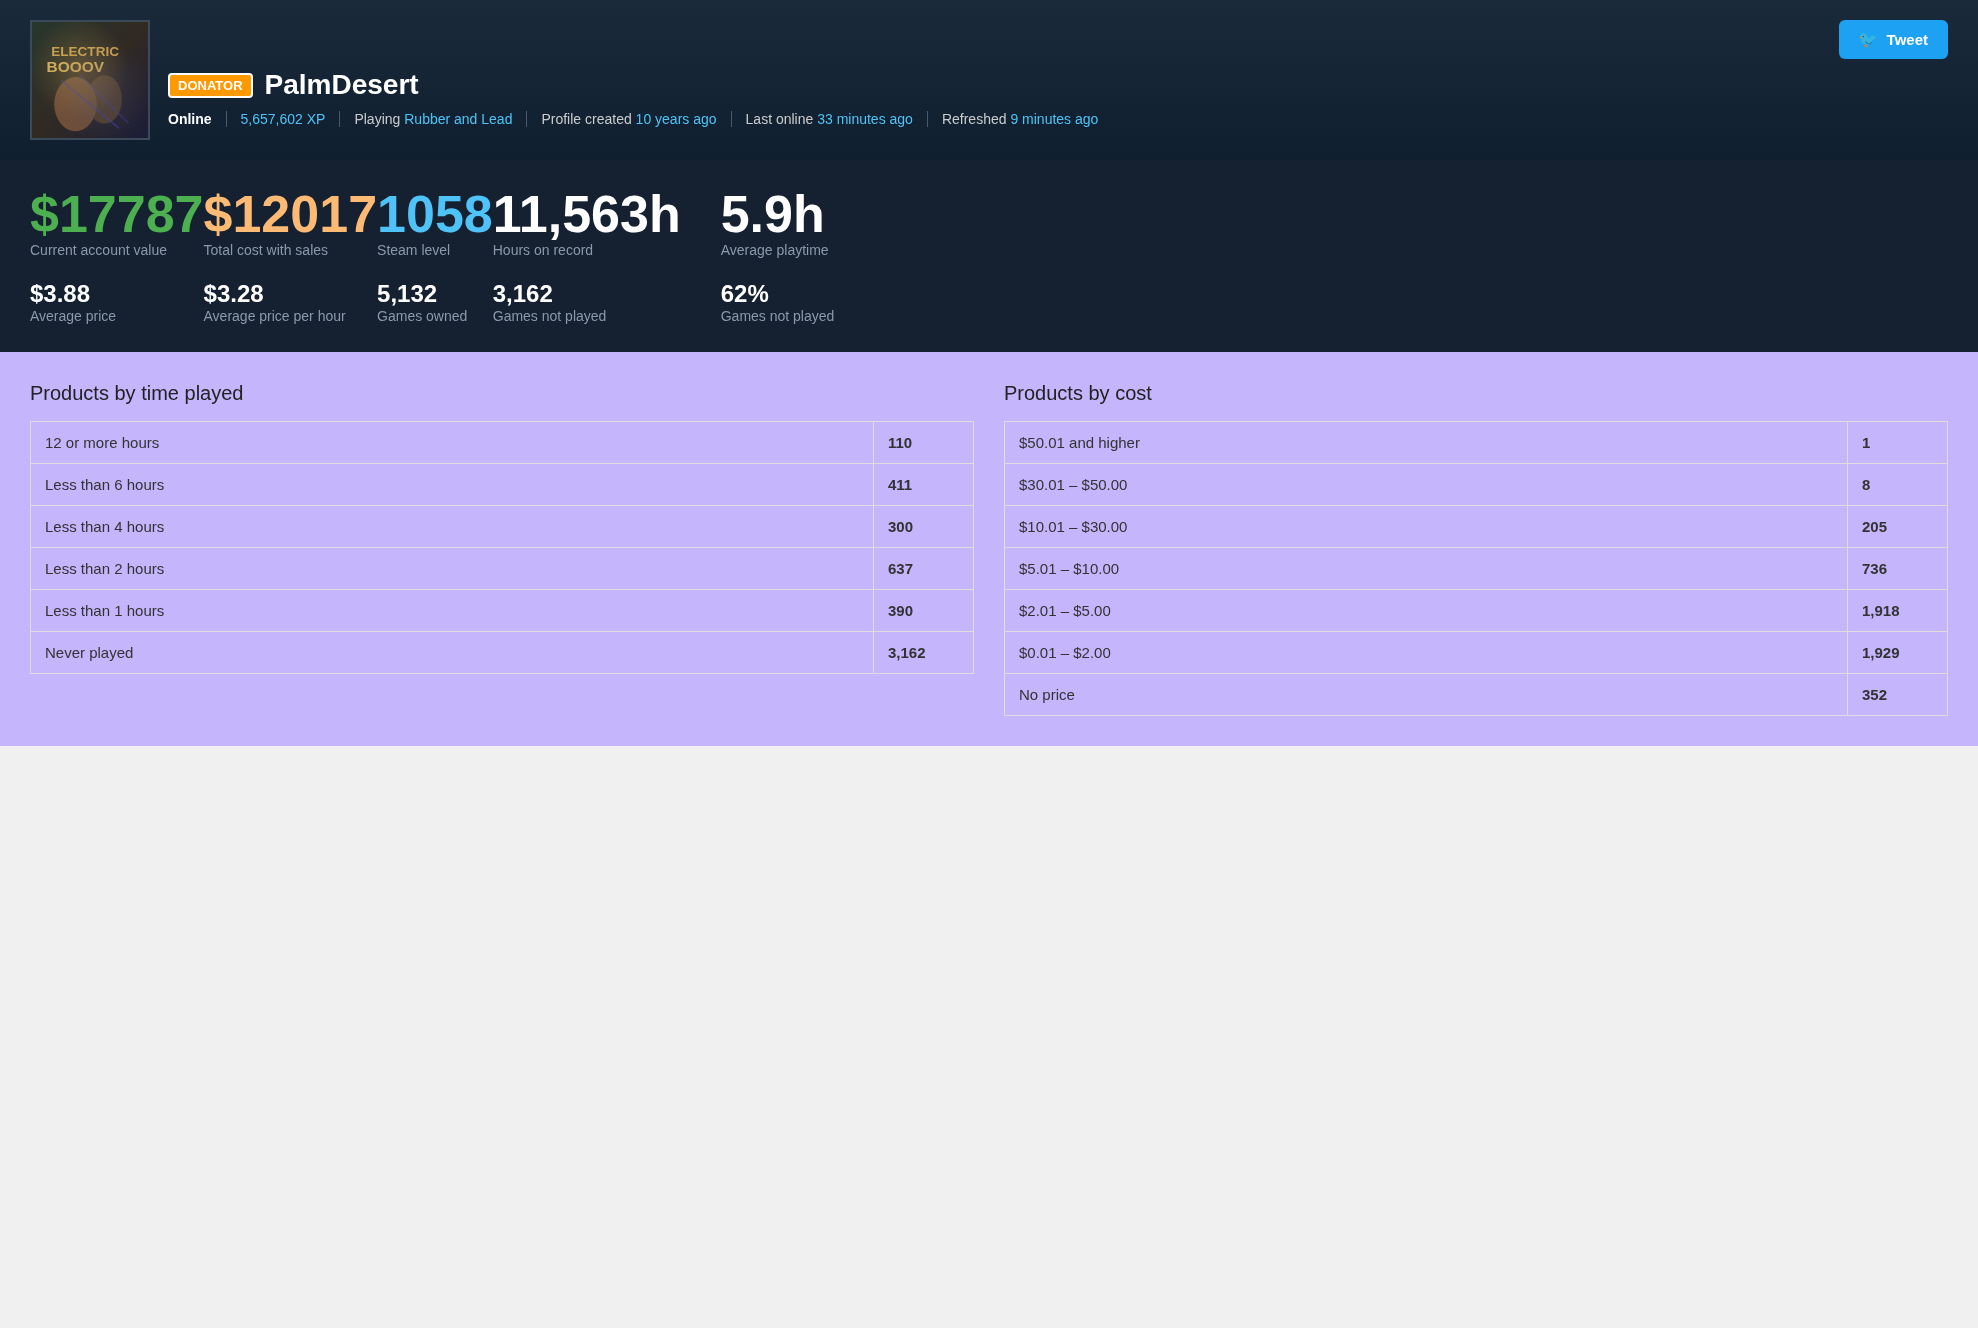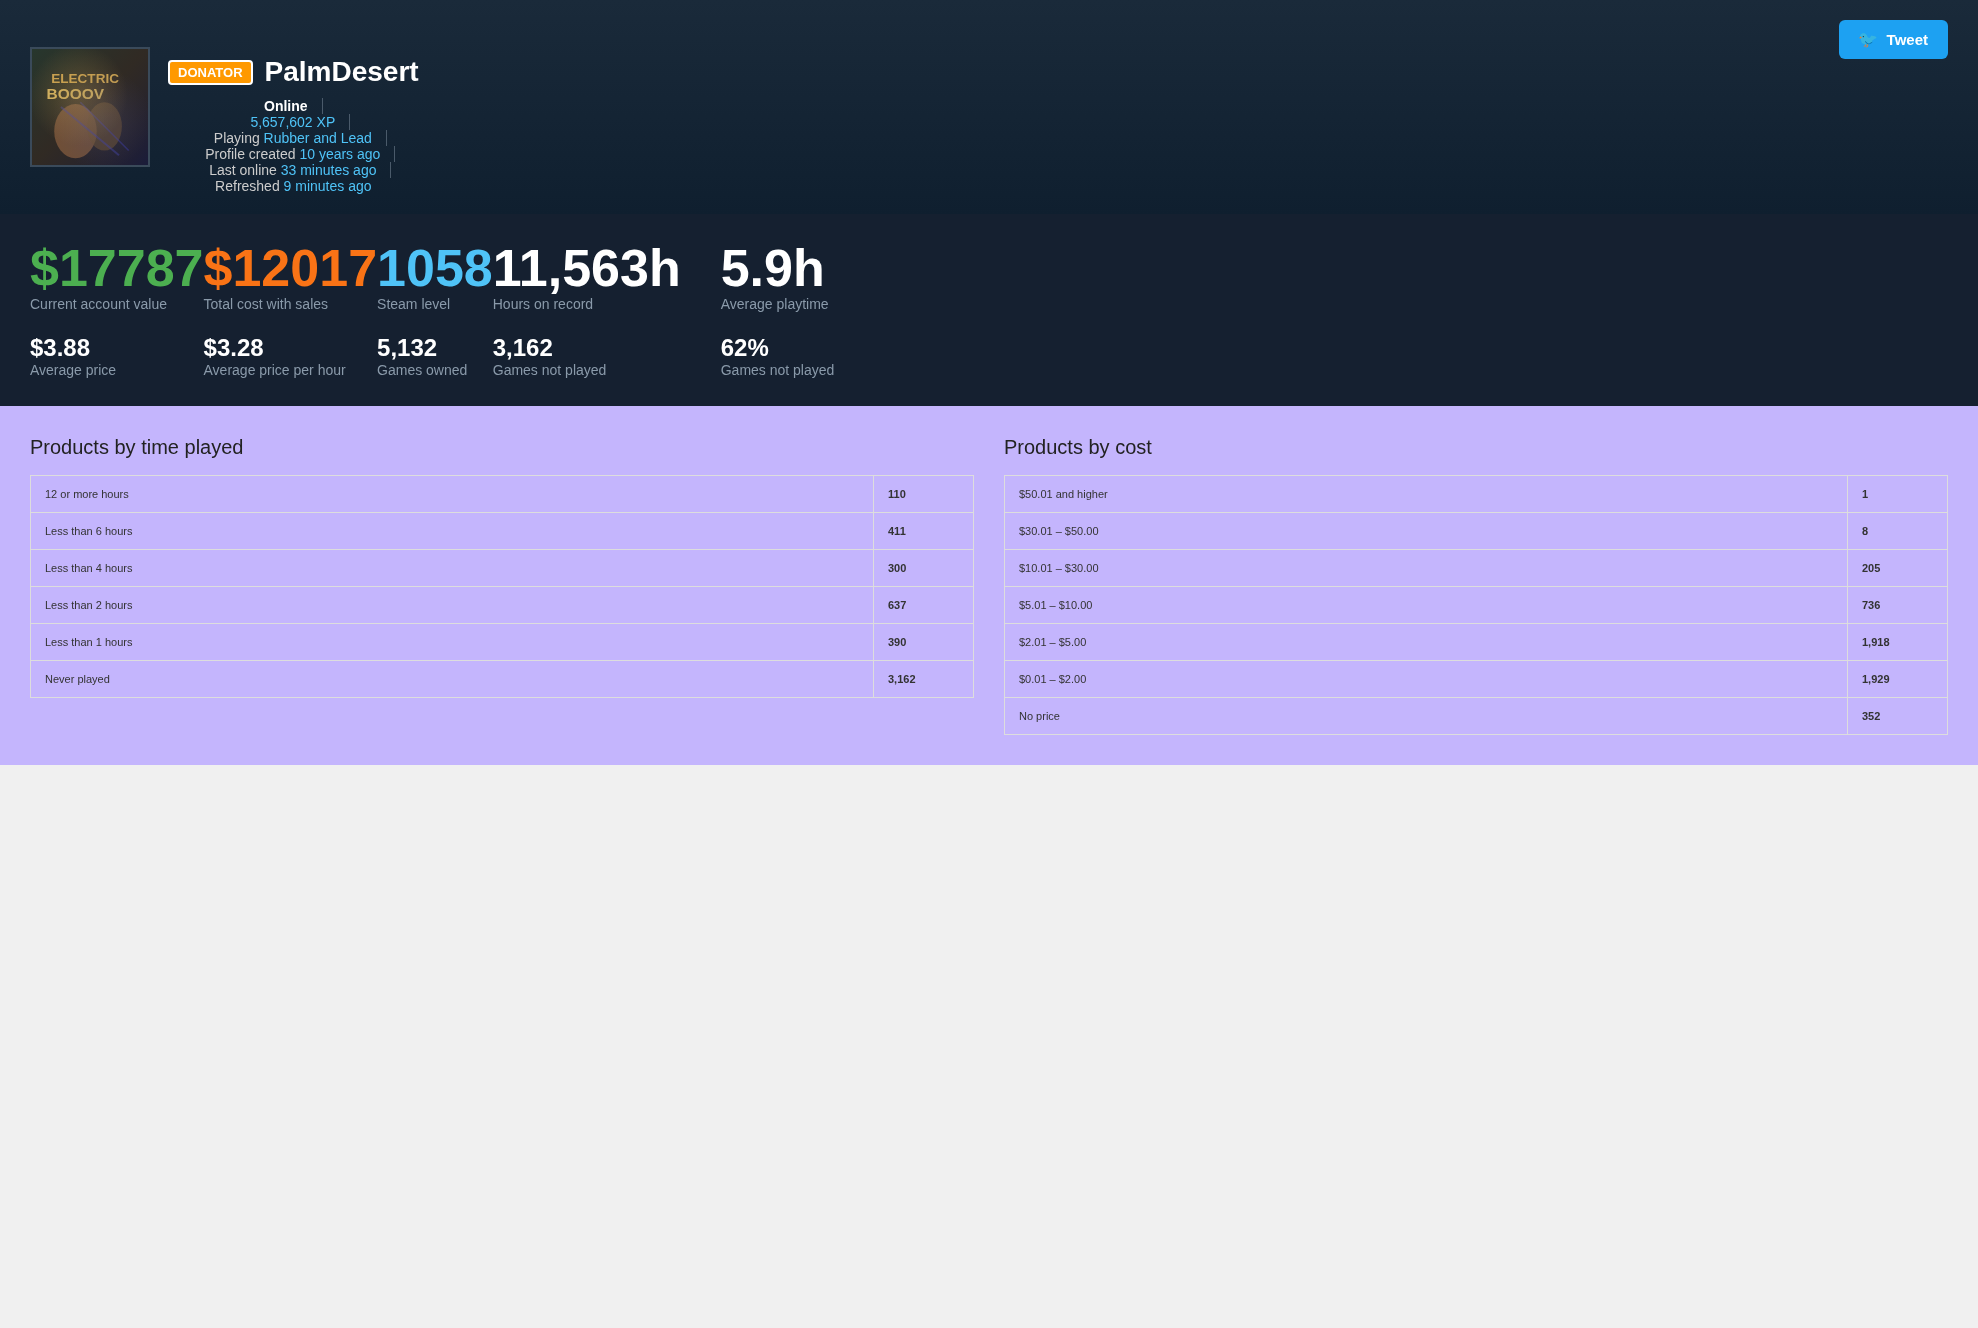--- a/index.html
+++ b/index.html
@@ -78,21 +78,20 @@
       font-size: 28px;
       font-weight: bold;
     }
     .meta-row {
       display: flex;
       align-items: center;
       color: #ccc;
       font-size: 14px;
       gap: 0;
       flex-wrap: wrap;
-      flex-direction: column;
     }
     .meta-item {
       padding: 0 14px;
       border-right: 1px solid #4a5a6a;
     }
     .meta-item:first-child {
       padding-left: 0;
     }
     .meta-item:last-child {
       border-right: none;
@@ -128,21 +127,21 @@
       padding: 28px 30px;
       display: flex;
       gap: 0;
     }
     .stat-value-large {
       font-size: 52px;
       font-weight: bold;
       line-height: 1;
     }
     .stat-value-large.green { color: #4caf50; }
-    .stat-value-large.orange { color: #f97316; }
+    .stat-value-large.orange { color: #fdba74; }
     .stat-value-large.blue { color: #4fc3f7; }
     .stat-value-large.white { color: #fff; }
     .stat-label {
       color: #8a9aaa;
       font-size: 14px;
       margin-top: 2px;
     }
     .stat-value-medium {
       font-size: 24px;
       font-weight: bold;
@@ -167,21 +166,21 @@
     }
     .table-title {
       font-size: 20px;
       font-weight: normal;
       color: #222;
       margin-bottom: 16px;
     }
     table {
       width: 100%;
       border-collapse: collapse;
-      font-size: 11px;
+      font-size: 15px;
       border-radius: 32px;
     }
     table td {
       padding: 12px 14px;
       border: 1px solid #ddd;
       color: #333;
     }
     table td:last-child {
       font-weight: bold;
       text-align: left;

